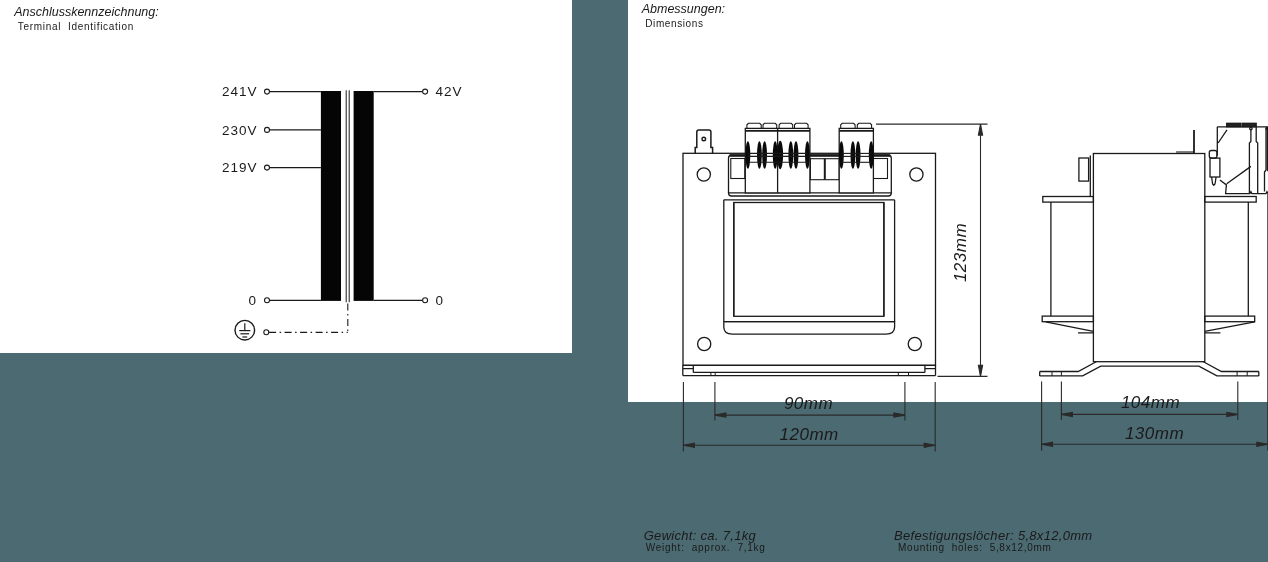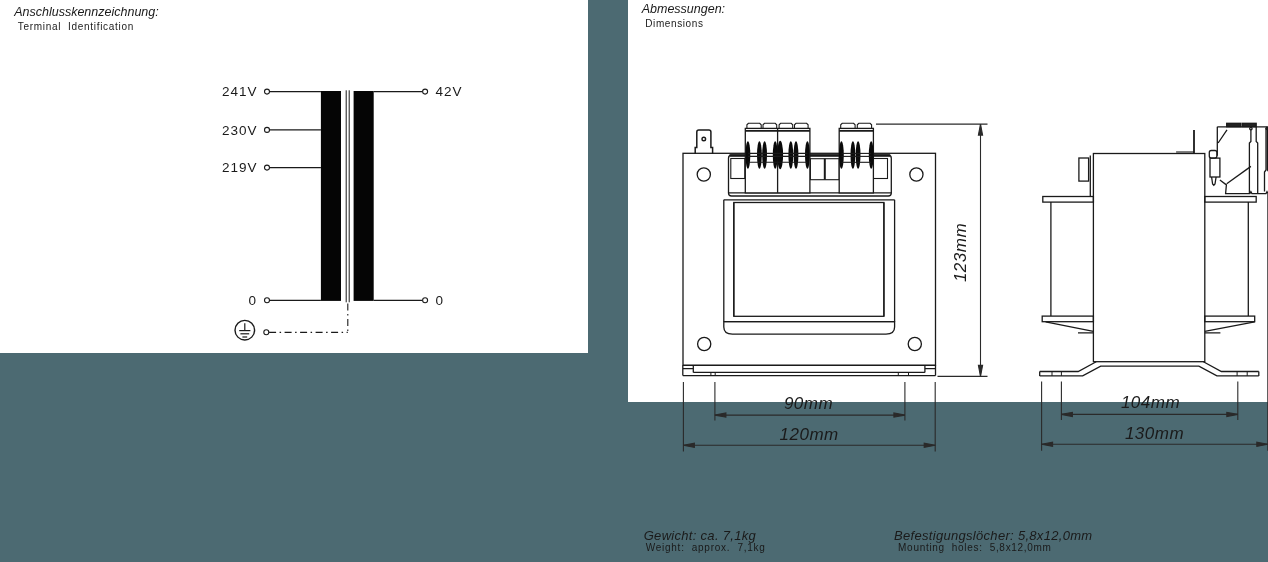--- a/index.html
+++ b/index.html
@@ -1,18 +1,18 @@
 <!DOCTYPE html>
 <html><head>
 <meta charset="utf-8">
 <style>
   html,body{margin:0;padding:0;}
   body{width:1268px;height:562px;background:#4c6a72;position:relative;overflow:hidden;
        font-family:"Liberation Sans", sans-serif;}
-  .panel{position:absolute;background:#ffffff;padding-left:16px;}
+  .panel{position:absolute;background:#ffffff;}
   #left-panel{left:0;top:0;width:572px;height:353px;}
   #right-panel{left:628px;top:0;width:664px;height:402px;}
   #corner-block{position:absolute;left:1223px;top:510px;width:45px;height:52px;background:#4c6a72;}
   svg{position:absolute;left:0;top:0;}
   text{fill:#1a1a1a;}
 </style>
 </head>
 <body>
 
 <div id="left-panel" class="panel">

